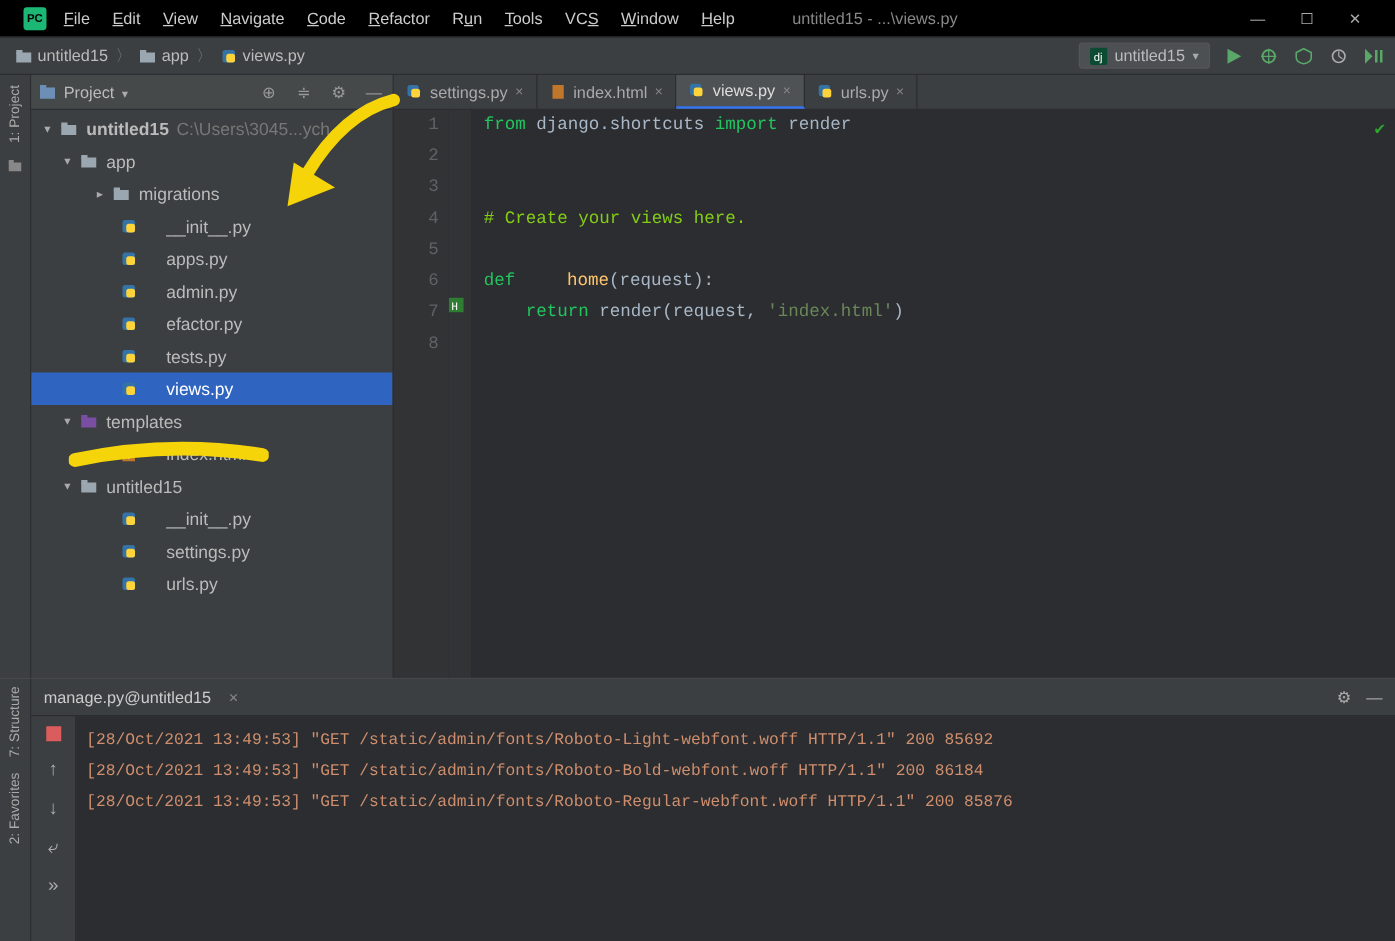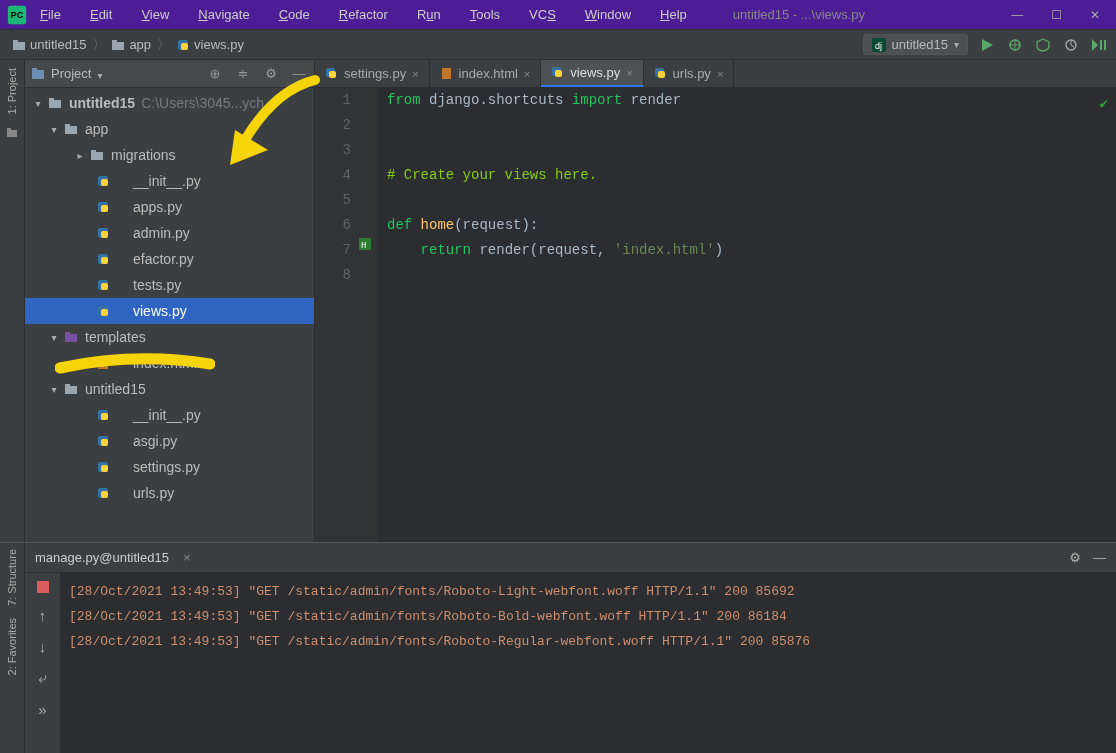--- a/index.html
+++ b/index.html
@@ -11,31 +11,31 @@
   width: 1116px;
   height: 753px;
   overflow: hidden;
   position: relative;
 }
 
 .top-menu {
   display: flex;
   align-items: center;
   height: 30px;
-  background: #4c1d95;
+  background: #000000;
   border-bottom: 1px solid #2b2d30;
-  padding: 0 4px;
+  padding: 0 15px;
 }
 .top-menu .logo {
   width: 22px; height: 22px;
   margin: 0 6px 0 2px;
 }
 .top-menu .menu-items {
   display: flex;
-  gap: 17px;
+  gap: 6px;
 }
 .top-menu .menu-items span {
   padding: 3px 6px;
   cursor: pointer;
   color: #cccccc;
 }
 .top-menu .menu-items span u { text-decoration: underline; }
 .top-menu .title {
   margin-left: 40px;
   color: #888888;
@@ -186,21 +186,21 @@
   background: #313335;
 }
 .code {
   flex:1;
   padding-left: 10px;
   background: #2b2d30;
   color: #a9b7c6;
   white-space: pre;
 }
 .kw { color:#22c55e; }
-.fn { color:#ffc66d; }
+.fn { color:#ffc66d;margin-left:33px; }
 .str { color:#6a8759; }
 .cmt { color:#84cc16; }
 .id { color:#a6b5c4; }
 .check { position:absolute; top:4px; right:8px; color:#2fa52f; font-size:14px; }
 
 
 .bottom-panel {
   height: 211px;
   background: #2b2d30;
   border-top: 1px solid #555;
@@ -527,29 +527,20 @@
           </span>
         <span>__init__.py</span>
       </div>
       <div class="tree-row indent3">
         <span class="ficon">
             <svg width="14" height="14">
               <rect x="2" y="2" width="10" height="10" rx="2" fill="#3573a6"></rect>
               <rect x="5" y="5" width="7" height="7" rx="2" fill="#ffd43b"></rect>
             </svg>
           </span>
-        <span>asgi.py</span>
-      </div>
-      <div class="tree-row indent3">
-        <span class="ficon">
-            <svg width="14" height="14">
-              <rect x="2" y="2" width="10" height="10" rx="2" fill="#3573a6"></rect>
-              <rect x="5" y="5" width="7" height="7" rx="2" fill="#ffd43b"></rect>
-            </svg>
-          </span>
         <span>settings.py</span>
       </div>
       <div class="tree-row indent3">
         <span class="ficon">
             <svg width="14" height="14">
               <rect x="2" y="2" width="10" height="10" rx="2" fill="#3573a6"></rect>
               <rect x="5" y="5" width="7" height="7" rx="2" fill="#ffd43b"></rect>
             </svg>
           </span>
         <span>urls.py</span>

